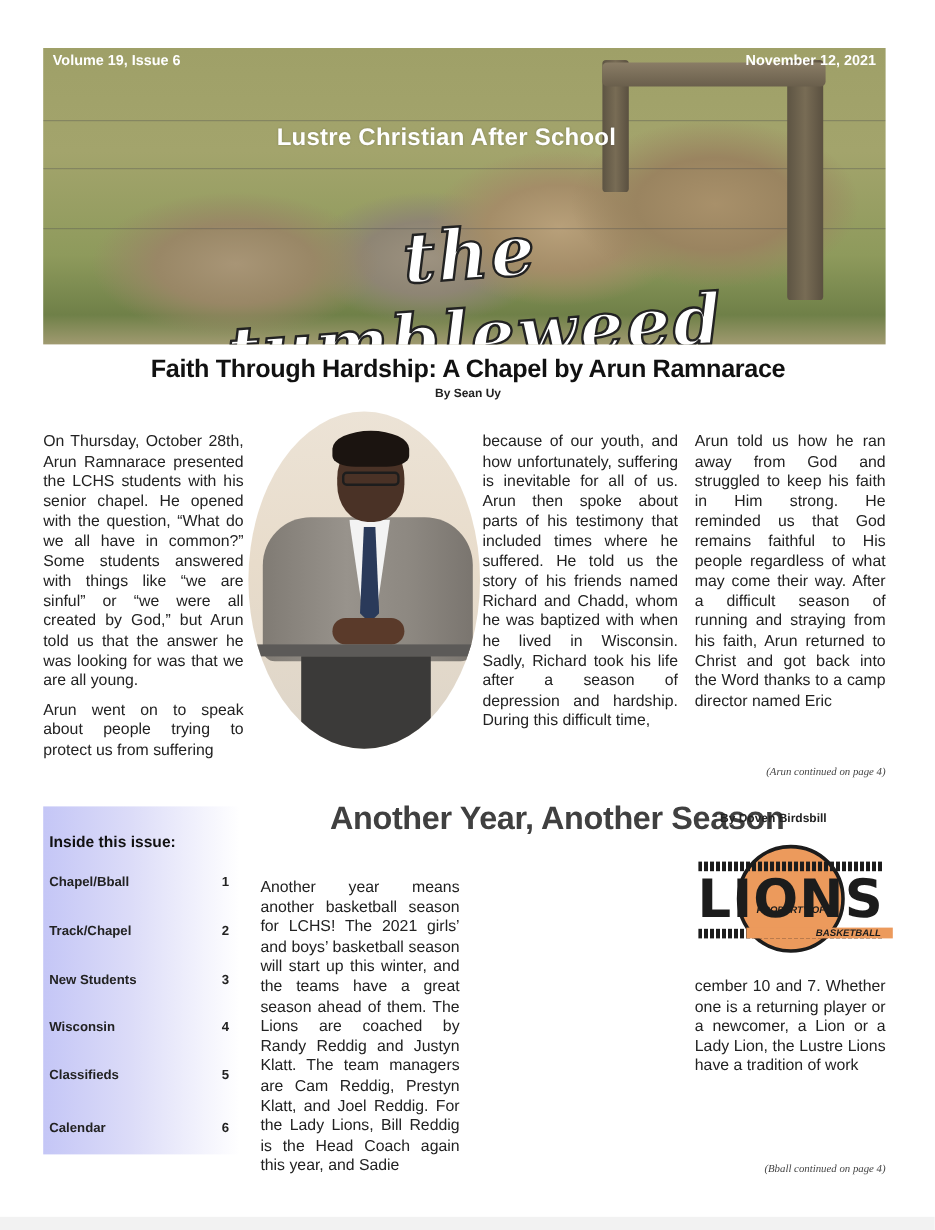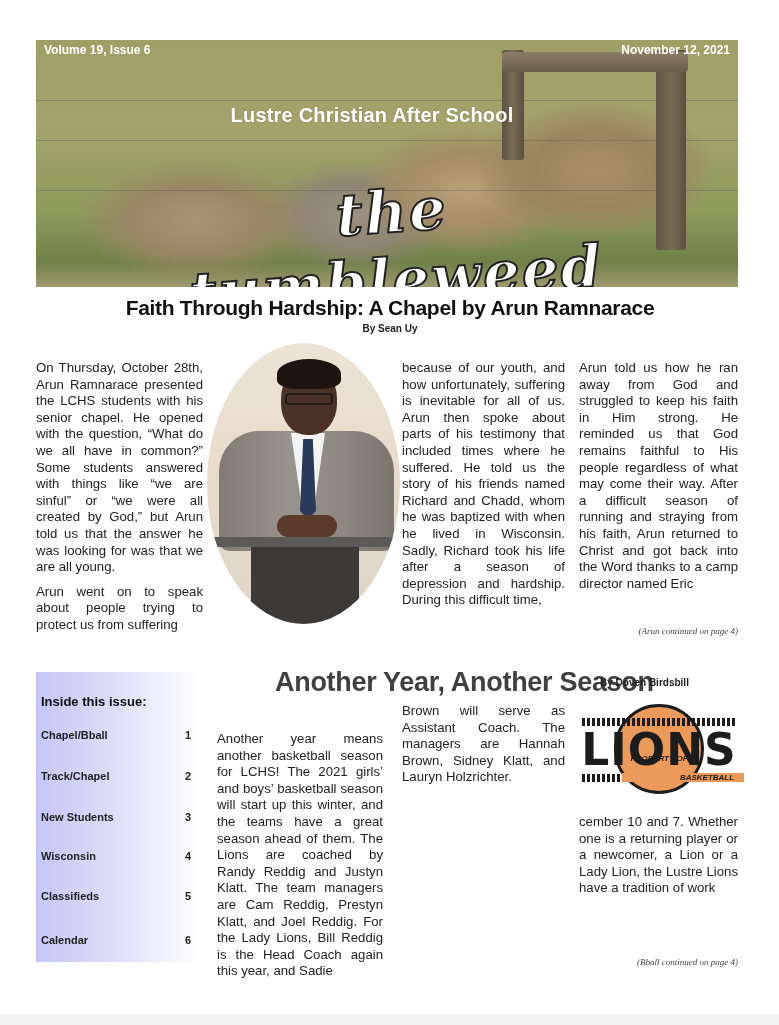--- a/index.html
+++ b/index.html
@@ -28,21 +28,21 @@
     -webkit-text-stroke: 2px #222; transform: rotate(-4deg); text-transform: lowercase; }
 
   
   .a1-title { position: absolute; left: 30px; width: 720px; top: 296px; text-align: center; font-size: 21px; font-weight: bold; color: #111; letter-spacing: -0.3px; }
   .a1-byline { position: absolute; left: 30px; width: 720px; top: 323px; text-align: center; font-size: 10px; font-weight: bold; color: #222; }
   .col { position: absolute; font-size: 13.2px; line-height: 16.6px; text-align: justify; color: #222; }
   .col p { margin: 0 0 8px 0; }
   .a1-c1 { left: 36px; top: 360px; width: 167px; }
   .a1-c2 { left: 402px; top: 360px; width: 163px; }
   .a1-c3 { left: 579px; top: 360px; width: 159px; }
-  .cont { position: absolute; font-family: "Liberation Serif", serif; font-style: italic; font-size: 9px; color: #444; text-align: right; }
+  .cont { position: absolute; font-family: "Liberation Serif", serif; font-style: italic; font-size: 9px; color: #444; text-align: right; margin-top: 12px; }
   .a1-cont { left: 579px; top: 626px; width: 159px; }
 
   .portrait { position: absolute; left: 207px; top: 343px; width: 193px; height: 281px; border-radius: 50%; overflow: hidden;
     background: linear-gradient(180deg, #ece3d6 0%, #e8dccb 45%, #ddd5c9 100%); }
   .p-head { position: absolute; left: 74px; top: 22px; width: 56px; height: 70px; border-radius: 48% 48% 45% 45%; background: #4a3226; }
   .p-hair { position: absolute; left: 70px; top: 16px; width: 64px; height: 30px; border-radius: 50% 50% 30% 30%; background: #1b1410; }
   .p-glasses { position: absolute; left: 78px; top: 50px; width: 48px; height: 12px; border: 2px solid #1d1d1d; border-radius: 4px; box-sizing: border-box; }
   .p-suit { position: absolute; left: 12px; top: 88px; width: 175px; height: 120px; border-radius: 40px 40px 10px 10px; background: linear-gradient(90deg, #807b74, #98938c 40%, #8d8881 70%, #7a756f); }
   .p-shirt { position: absolute; left: 84px; top: 90px; width: 34px; height: 70px; background: #f3f3f3; clip-path: polygon(0 0, 100% 0, 70% 100%, 30% 100%); }
   .p-tie { position: absolute; left: 93px; top: 96px; width: 16px; height: 80px; background: #2a3a5a; clip-path: polygon(20% 0, 80% 0, 100% 90%, 50% 100%, 0 90%); }
@@ -143,21 +143,20 @@
   </div>
 </div>
 
 <div class="a2-title">Another Year, Another Season</div>
 <div class="a2-byline">By Doven Birdsbill</div>
 
 <div class="col a2-c1">
   <p>Another year means another basketball season for LCHS! The 2021 girls’ and boys’ basketball season will start up this winter, and the teams have a great season ahead of them.  The Lions are coached by Randy Reddig and Justyn Klatt. The team managers are Cam Reddig, Prestyn Klatt, and Joel Reddig. For the Lady Lions, Bill Reddig is the Head Coach again this year, and Sadie</p>
 </div>
 <div class="col a2-c2">
-  <p>Brown will serve as Assistant Coach. The managers are Hannah Brown, Sidney Klatt, and Lauryn Holzrichter.</p>
 </div>
 
 <div class="logo">
   <div class="logo-ball"></div>
   <div class="logo-bar" style="top:20px"></div>
   <div class="logo-bar" style="top:76px"></div>
   <div class="logo-prop">PROPERTY OF</div>
   <div class="logo-lions">LIONS</div>
   <div class="logo-bb">BASKETBALL</div>
 </div>

